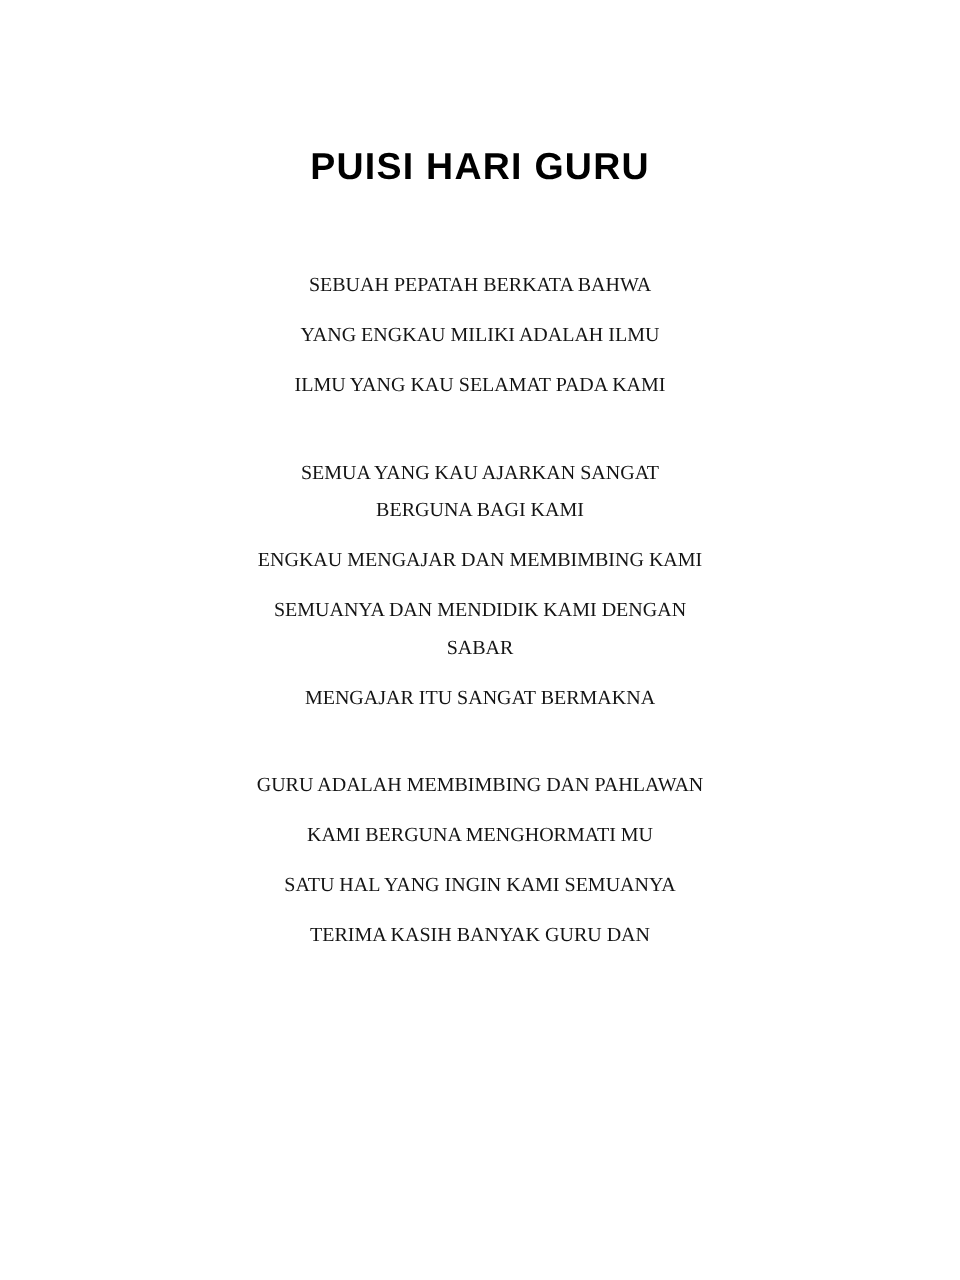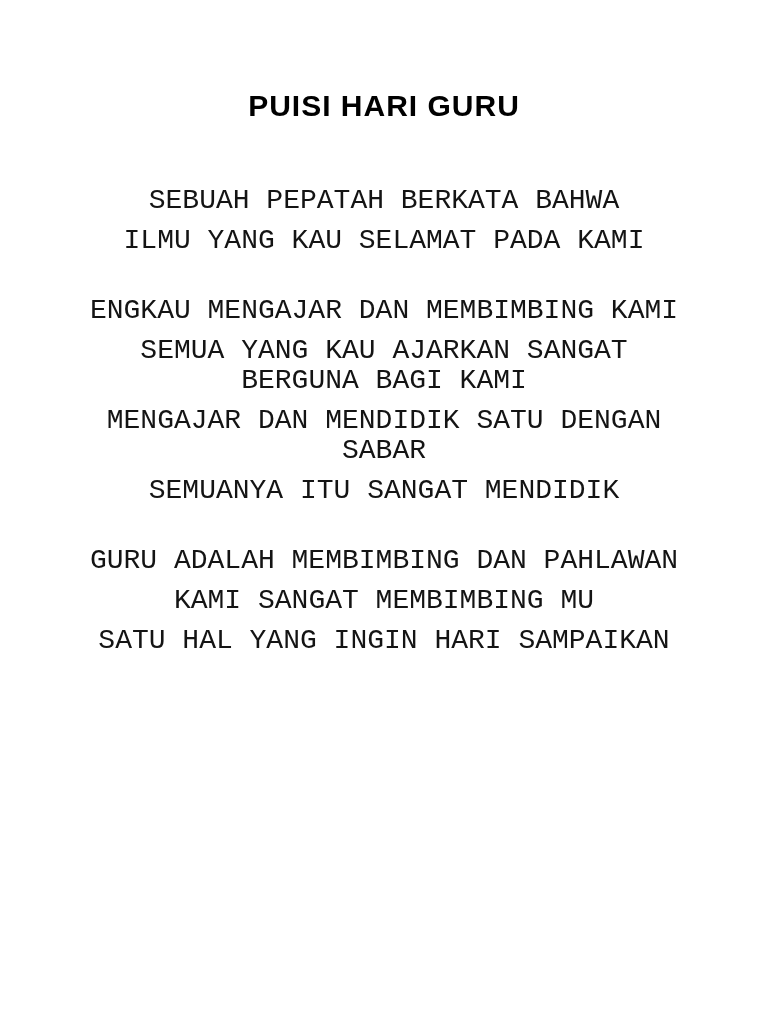--- a/index.html
+++ b/index.html
@@ -6,40 +6,40 @@
     margin: 0;
     padding: 0;
     background: #ffffff;
   }
   .page {
     position: relative;
     width: 768px;
     height: 1024px;
     background: #ffffff;
     box-sizing: border-box;
-    padding-top: 88px;
+    padding-top: 116px;
     overflow: hidden;
   }
   .doc-title {
     margin: 0 auto 62px auto;
     width: 600px;
     text-align: center;
     font-family: "Liberation Sans", sans-serif;
     font-weight: bold;
     font-size: 30px;
     line-height: 36px;
     letter-spacing: 1px;
     color: #000000;
   }
   .poem {
     width: 600px;
     margin: 0 auto;
     text-align: center;
-    font-family: Liberation Mono, monospace;
-    font-size: 28px;
+    font-family: Liberation Serif, serif;
+    font-size: 16px;
     color: #141414;
   }
   .stanza {
     margin: 0 0 40px 0;
   }
   .verse {
     margin: 0 0 10px 0;
     line-height: 30px;
     white-space: pre-line; 
   }
@@ -48,32 +48,34 @@
 <body>
 
 <div class="page">
 
   <h1 class="doc-title">PUISI HARI GURU</h1>
 
   <div class="poem">
 
     <div class="stanza">
       <p class="verse">SEBUAH PEPATAH BERKATA BAHWA</p>
+      <p class="verse">YANG ENGKAU MILIKI ADALAH ILMU</p>
       <p class="verse">ILMU YANG KAU SELAMAT PADA KAMI</p>
     </div>
 
     <div class="stanza">
-      <p class="verse">ENGKAU MENGAJAR DAN MEMBIMBING KAMI</p>
       <p class="verse">SEMUA YANG KAU AJARKAN SANGAT
 BERGUNA BAGI KAMI</p>
-      <p class="verse">MENGAJAR DAN MENDIDIK SATU DENGAN
+      <p class="verse">ENGKAU MENGAJAR DAN MEMBIMBING KAMI</p>
+      <p class="verse">SEMUANYA DAN MENDIDIK KAMI DENGAN
 SABAR</p>
-      <p class="verse">SEMUANYA ITU SANGAT MENDIDIK</p>
+      <p class="verse">MENGAJAR ITU SANGAT BERMAKNA</p>
     </div>
 
     <div class="stanza">
       <p class="verse">GURU ADALAH MEMBIMBING DAN PAHLAWAN</p>
-      <p class="verse">KAMI SANGAT MEMBIMBING MU</p>
-      <p class="verse">SATU HAL YANG INGIN HARI SAMPAIKAN</p>
+      <p class="verse">KAMI BERGUNA MENGHORMATI MU</p>
+      <p class="verse">SATU HAL YANG INGIN KAMI SEMUANYA</p>
+      <p class="verse">TERIMA KASIH BANYAK GURU DAN</p>
     </div>
 
   </div>
 </div>
 
 </body></html>

